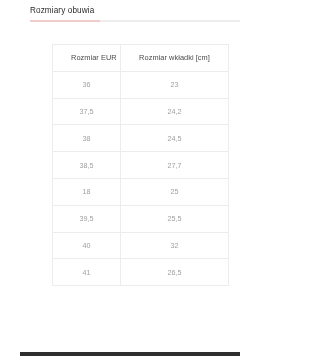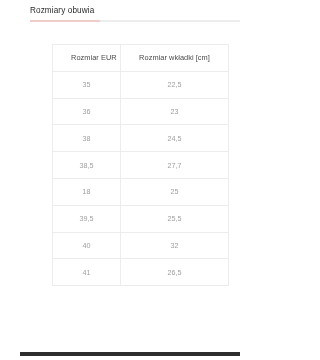--- a/index.html
+++ b/index.html
@@ -120,26 +120,26 @@
         <col class="col-insole">
       </colgroup>
       <thead>
         <tr>
           <th>Rozmiar EUR</th>
           <th>Rozmiar wkładki [cm]</th>
         </tr>
       </thead>
       <tbody>
           <tr>
-            <td>35</td>
-            <td>22,5</td>
+            <td>36</td>
+            <td>23</td>
           </tr>
           <tr>
-            <td>36</td>
-            <td>23</td>
+            <td>37,5</td>
+            <td>24,2</td>
           </tr>
           <tr>
             <td>38</td>
             <td>24,5</td>
           </tr>
           <tr>
             <td>38,5</td>
             <td>27,7</td>
           </tr>
           <tr>

